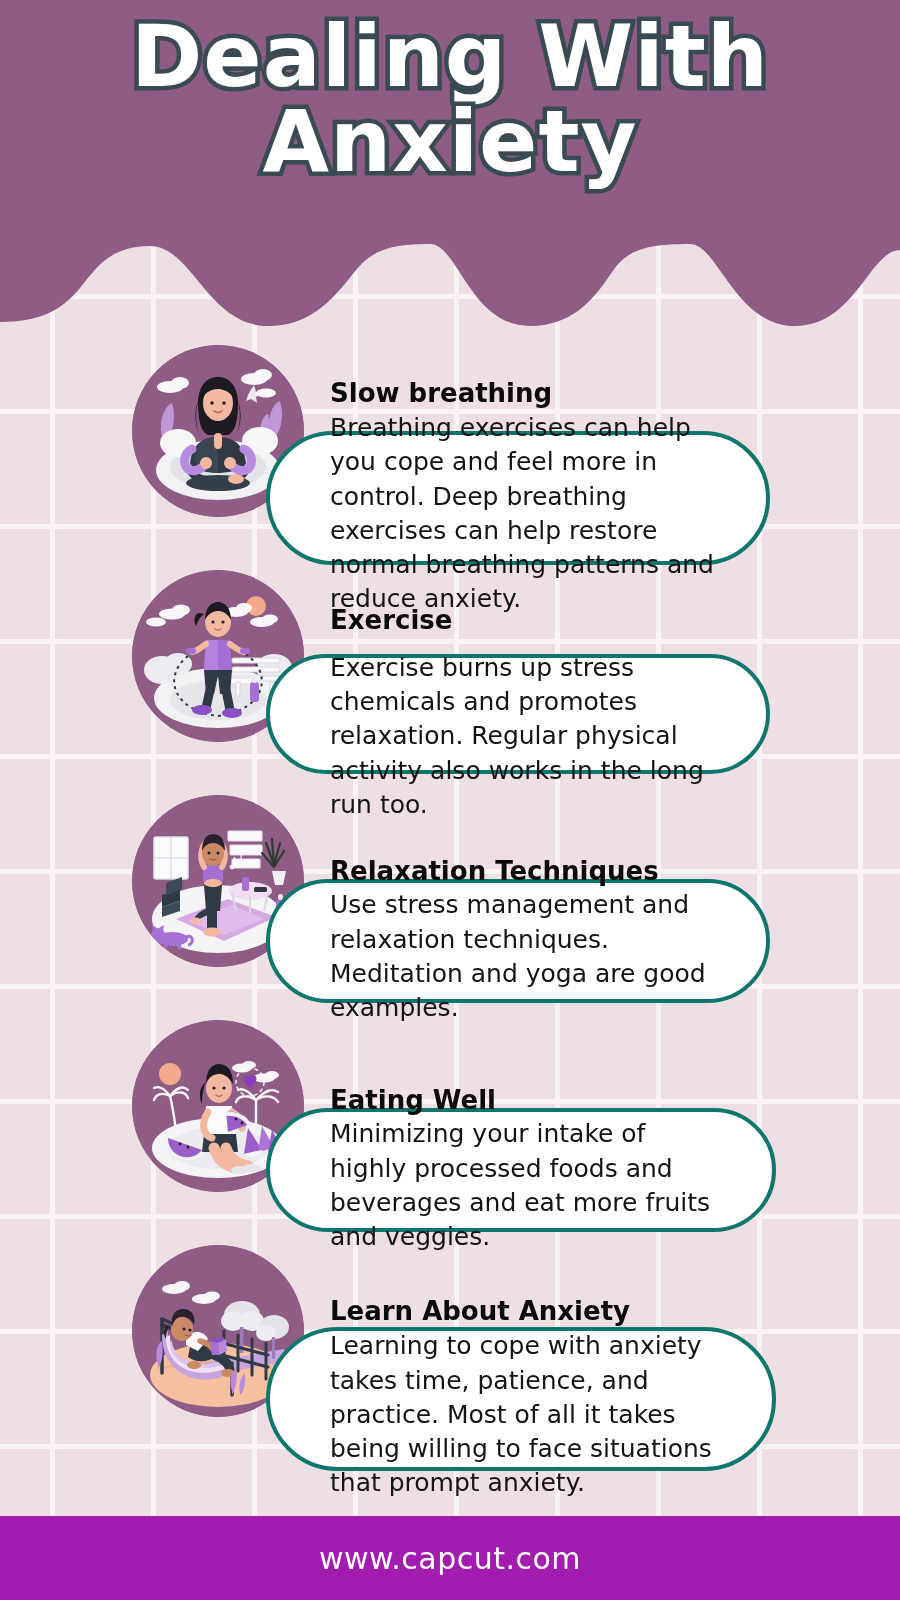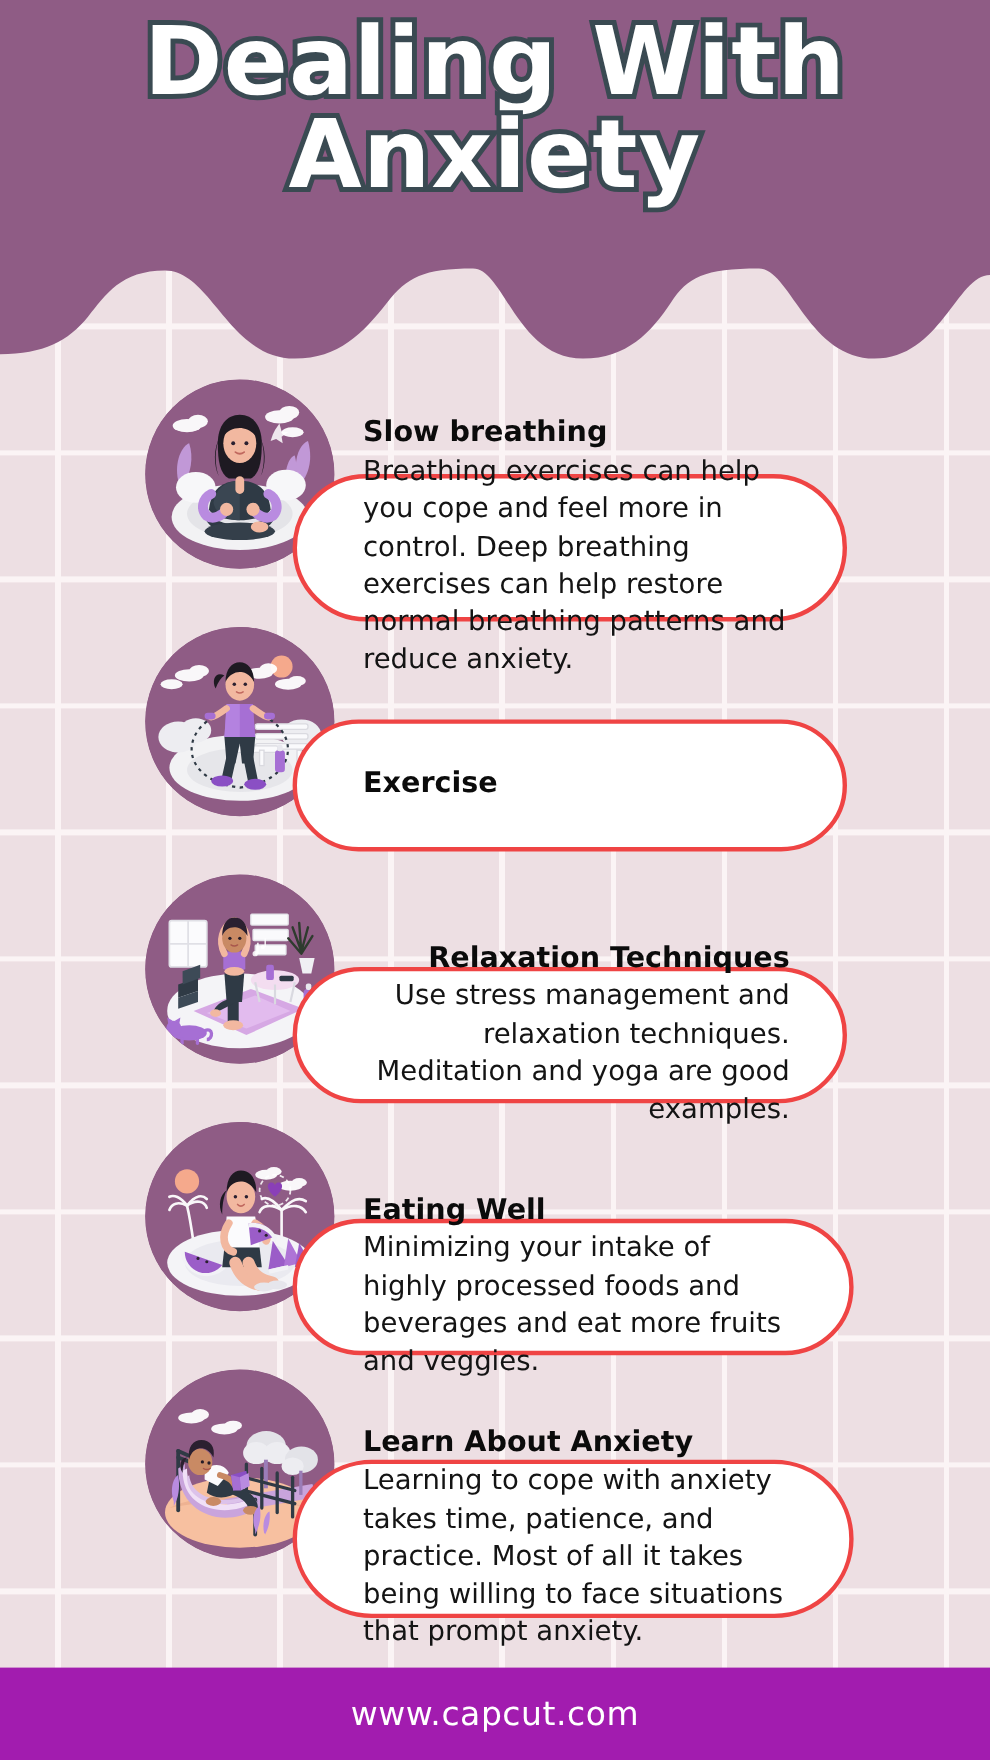--- a/index.html
+++ b/index.html
@@ -73,21 +73,21 @@
     border-radius: 50%;
     background: #8F5C85;
     overflow: hidden;
   }
   .avatar svg { display: block; }
 
   .card {
     position: absolute;
     box-sizing: border-box;
     background: #FFFFFF;
-    border: 4px solid #ef4444;
+    border: 4px solid #0f766e;
     border-radius: 999px;
     padding: 16px 48px 16px 60px;
     display: flex;
     flex-direction: column;
     justify-content: center;
   }
   .card-title {
     font-family: "DejaVu Sans", sans-serif;
     font-weight: bold;
     font-size: 26px;
@@ -263,24 +263,25 @@
         <circle cx="91" cy="52" r="1.6" fill="#2B2030"></circle>
         <path d="M83,59 Q86,61 89,59" fill="none" stroke="#C0685E" stroke-width="1.4" stroke-linecap="round"></path>
 
         <rect x="118" y="112" width="9" height="20" rx="3" fill="#A66FD4"></rect>
         <rect x="120" y="107" width="5" height="6" rx="2" fill="#E8E8EE"></rect>
       </svg>
     </div>
 
     <div class="card" style="left:266px; top:84px; width:504px; height:120px;gap:13px;">
       <h2 class="card-title">Exercise</h2>
-    </div>
-  </div>
-
-  <div class="row" style="top:795px; height:175px;text-align:right;">
+      <p class="card-body">Exercise burns up stress chemicals and promotes relaxation. Regular physical activity also works in the long run too.</p>
+    </div>
+  </div>
+
+  <div class="row" style="top:795px; height:175px;">
 
     <div class="avatar" style="left:132px; top:0px; width:172px; height:172px;">
       <svg width="172" height="172" viewBox="0 0 172 172">
         <circle cx="86" cy="86" r="86" fill="#8F5C85"></circle>
         <ellipse cx="86" cy="124" rx="66" ry="34" fill="#F4F4F7"></ellipse>
 
         <path d="M44,124 L96,104 L144,122 L92,146 Z" fill="#D6A8E4"></path>
         <path d="M56,126 L100,110 L132,124 L92,140 Z" fill="#E2BBEE"></path>
 
         <g>

